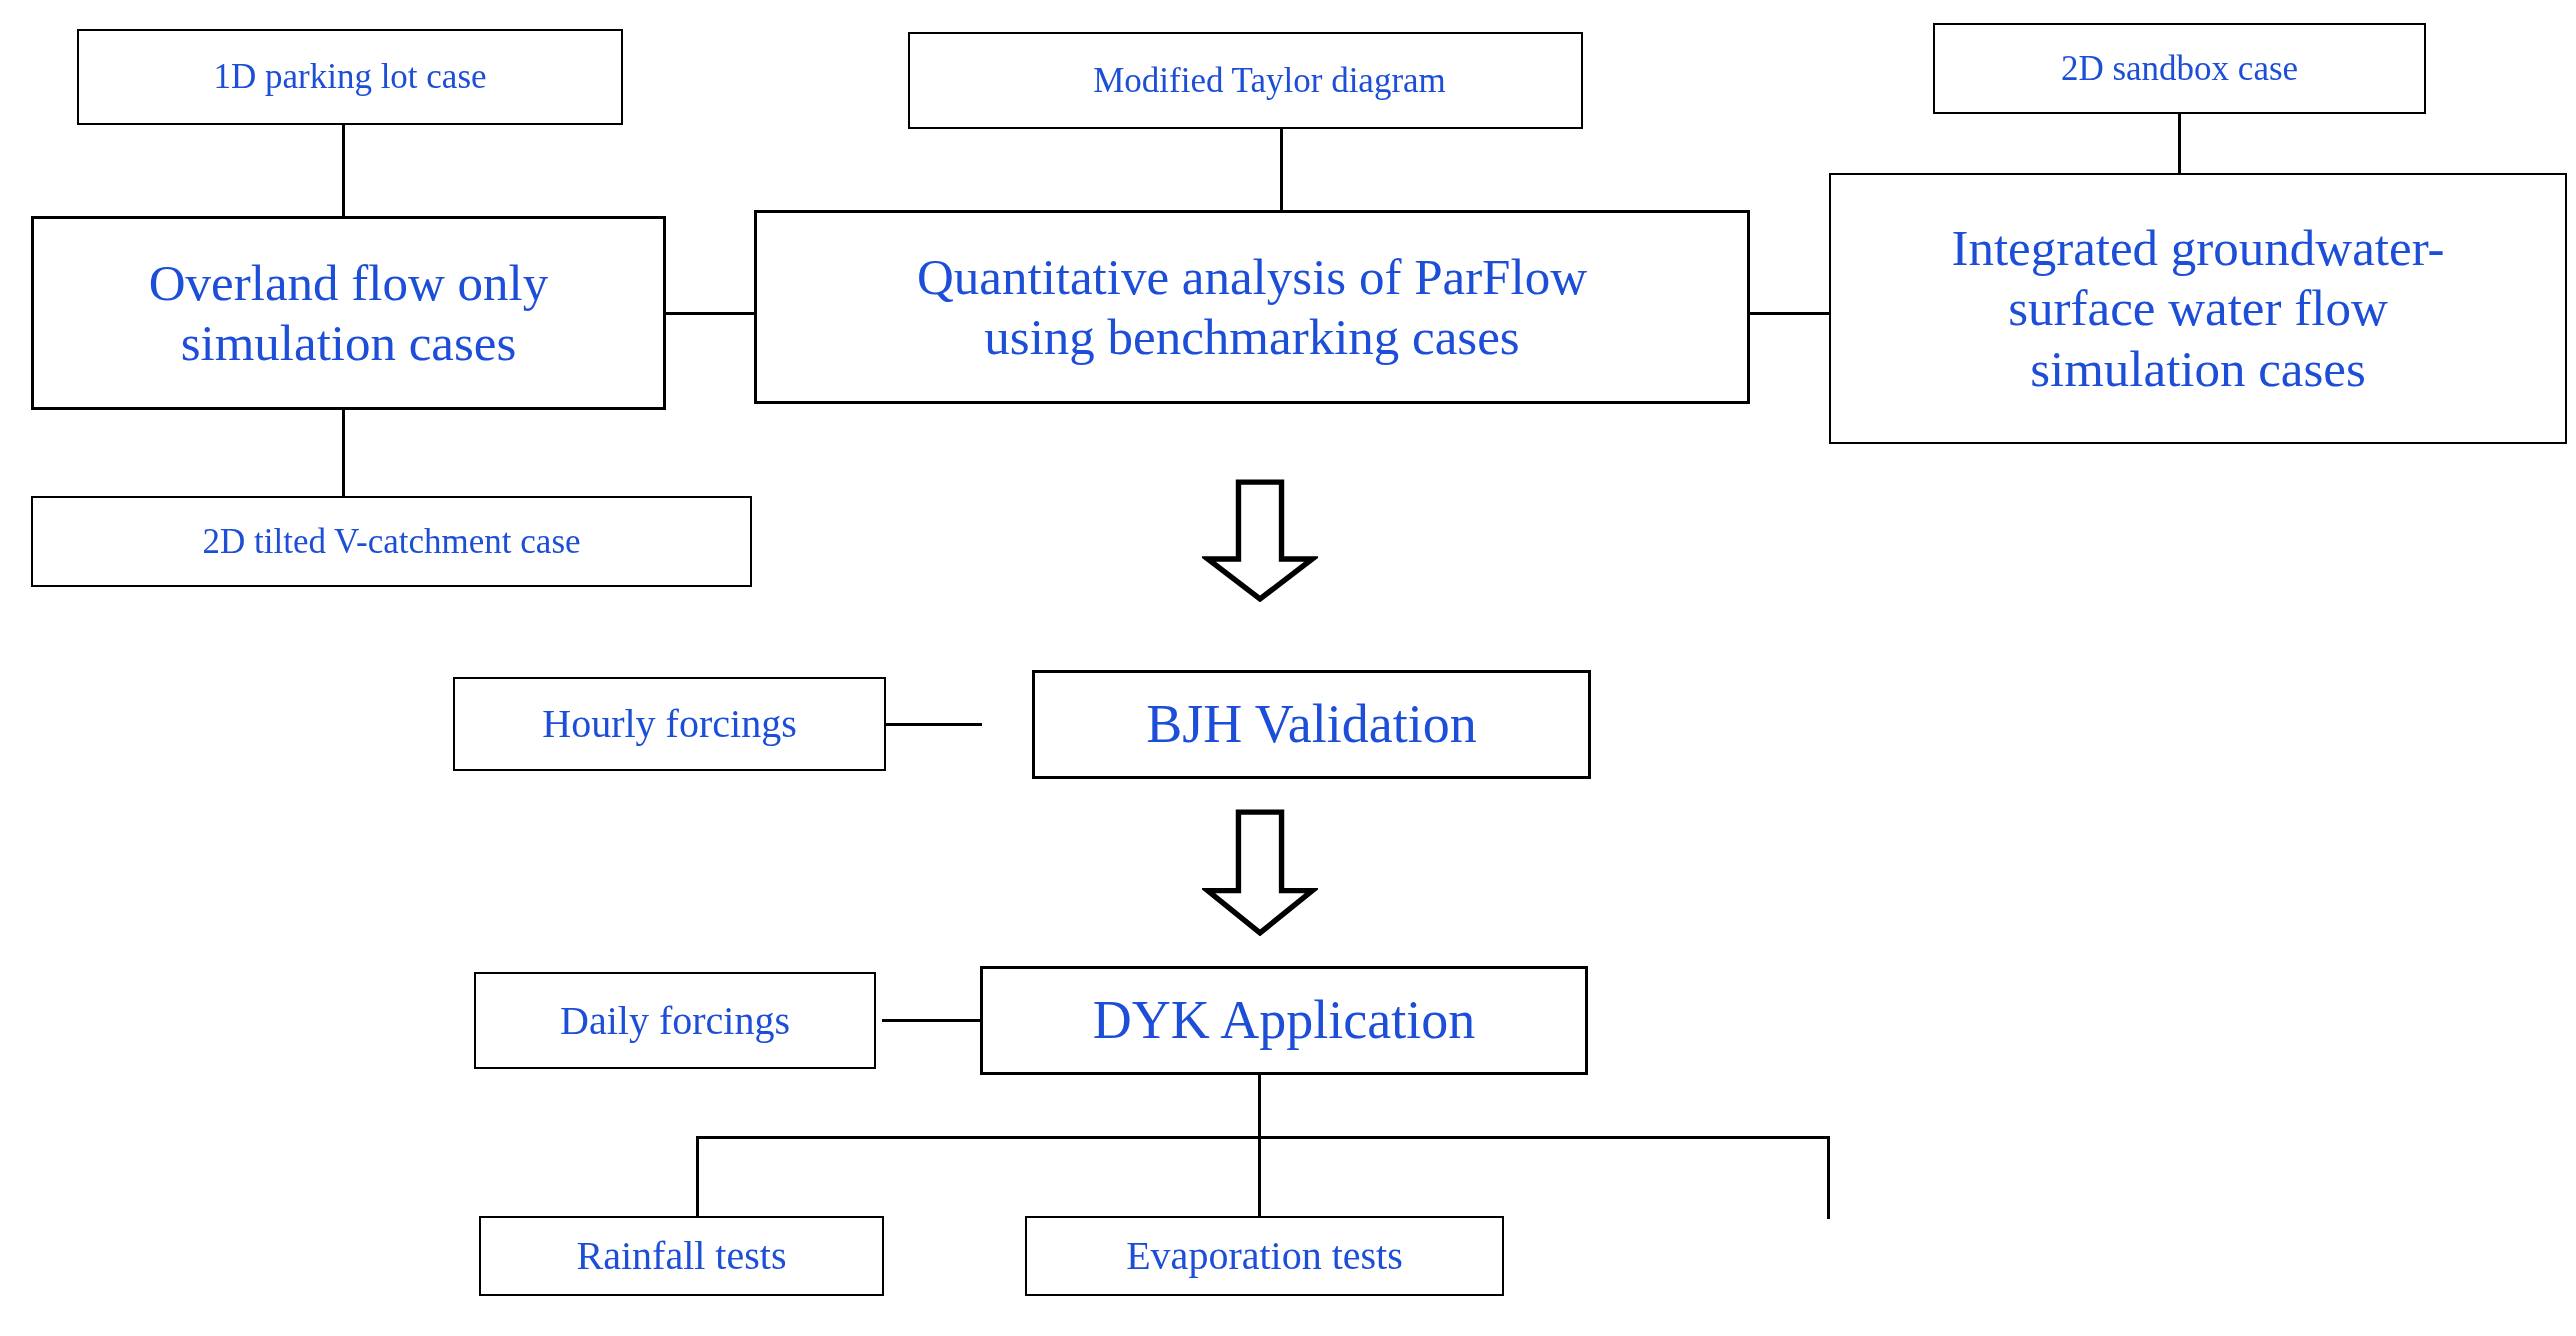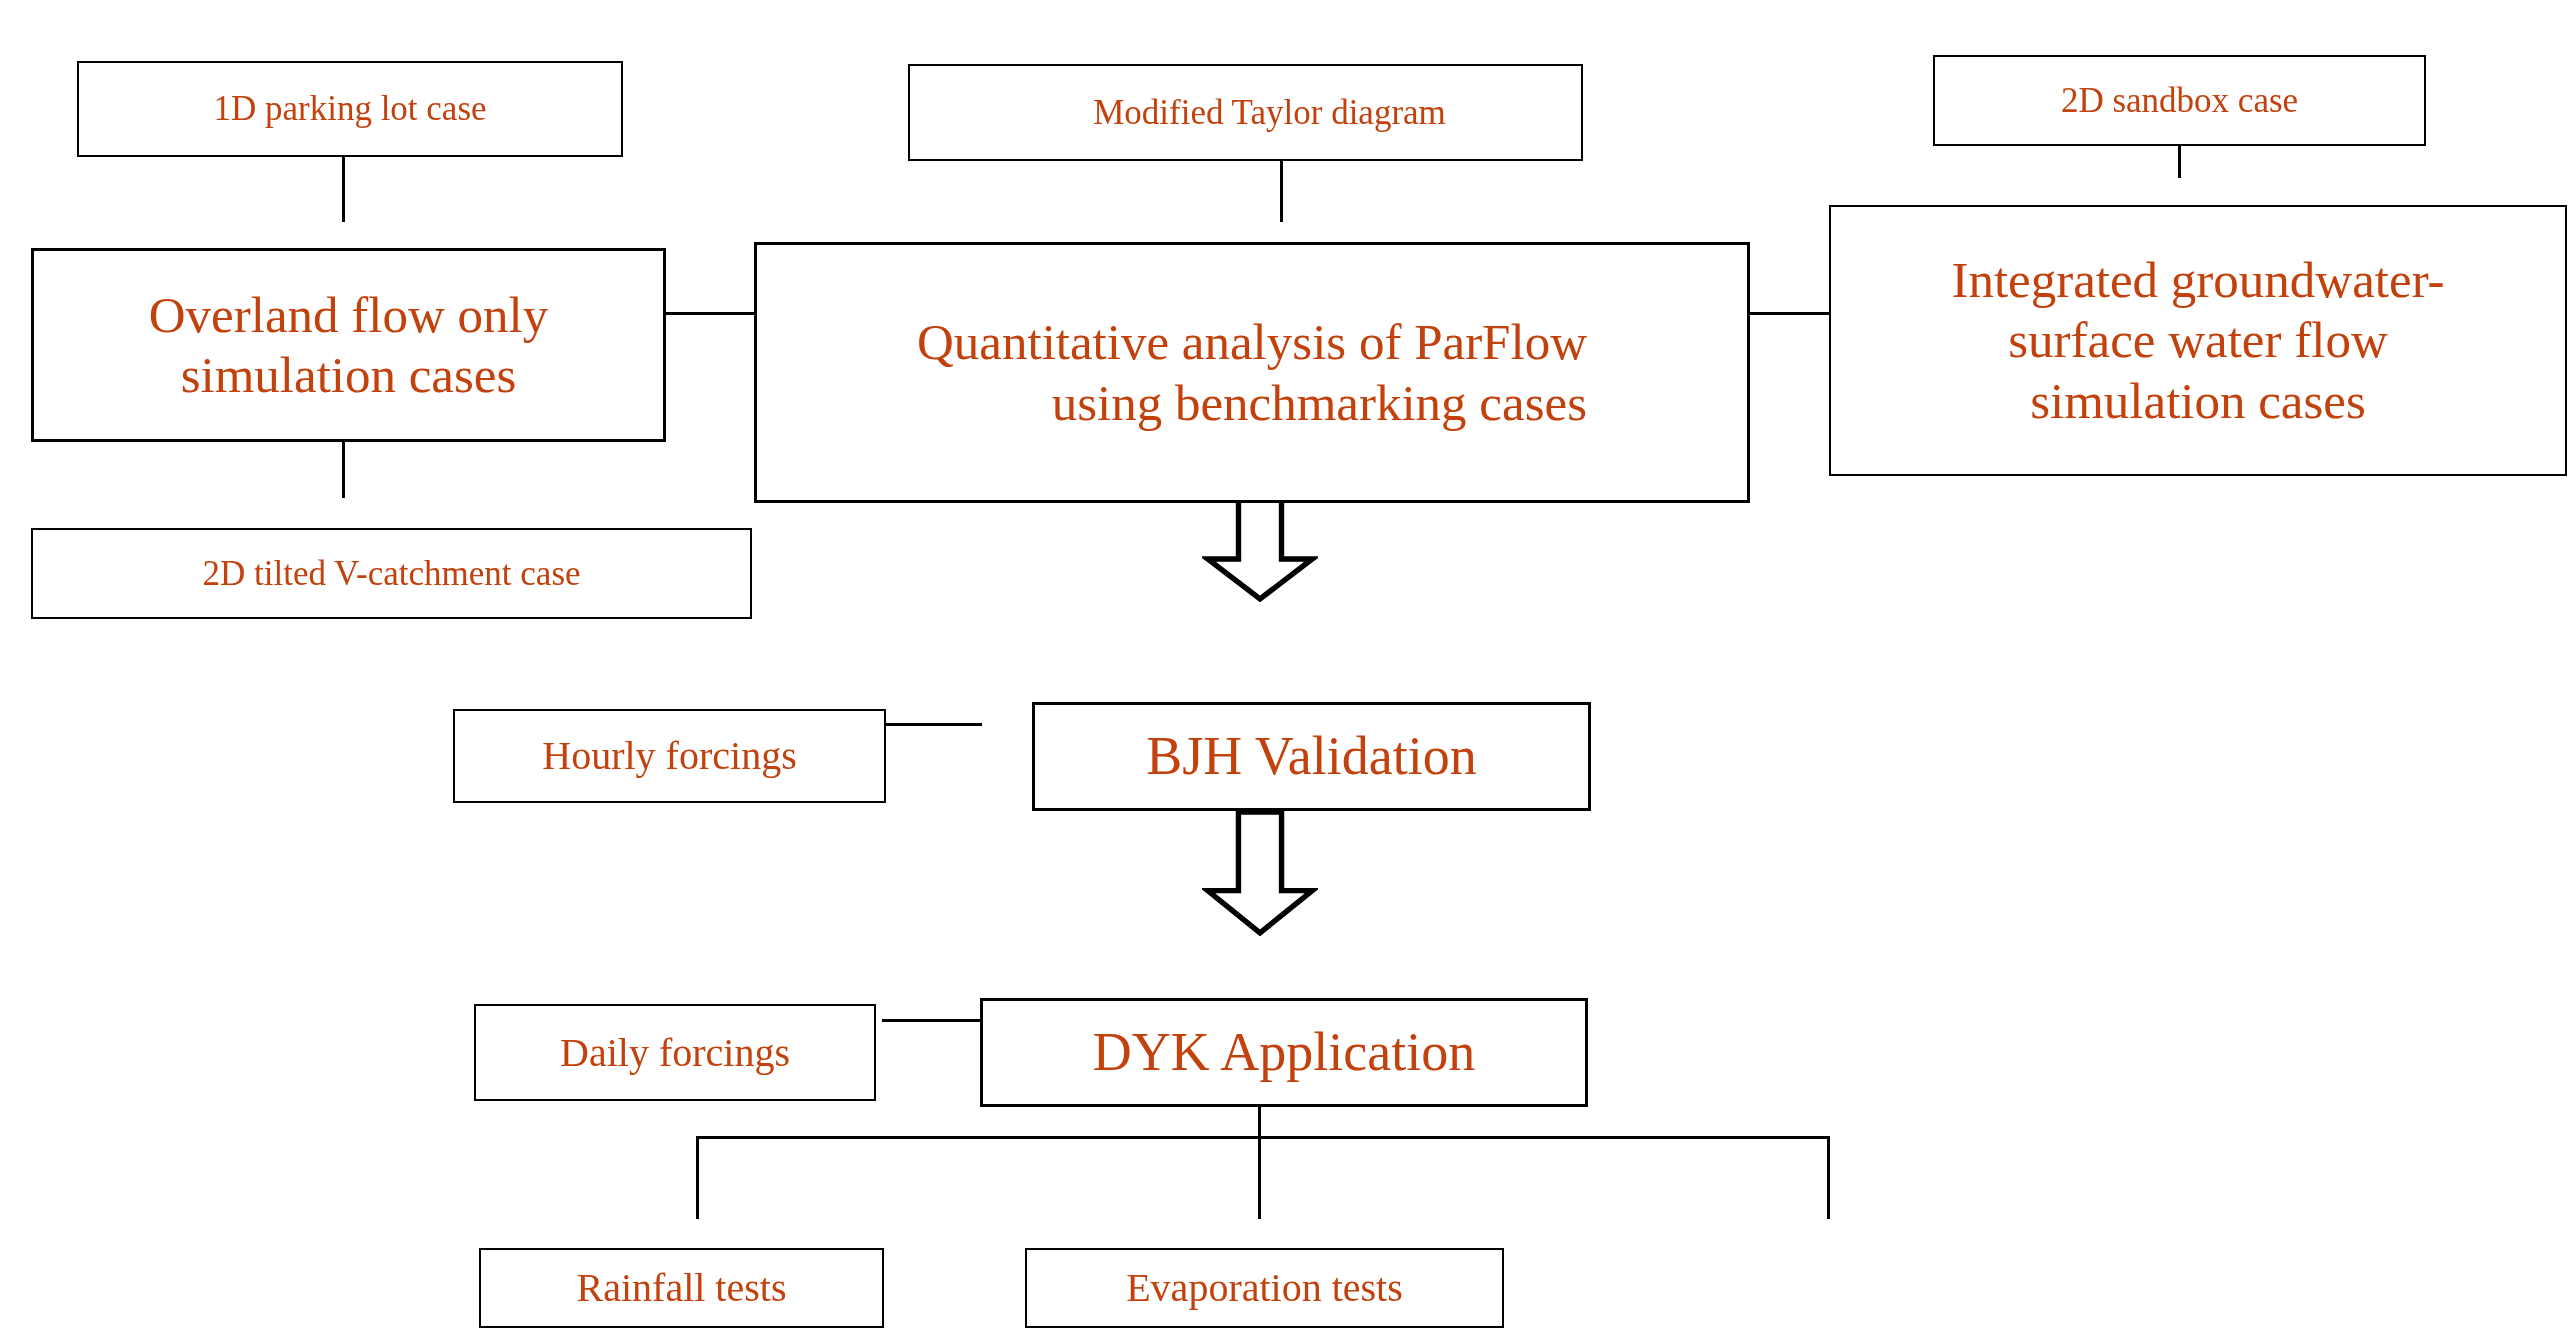--- a/index.html
+++ b/index.html
@@ -17,24 +17,23 @@
   }
   .node {
     position: absolute;
     box-sizing: border-box;
     border: 2.3px solid #000000;
     background: #ffffff;
     display: flex;
     align-items: center;
     justify-content: center;
     text-align: center;
-    color: #c2410c;
+    color: #1d4ed8;
     line-height: 1.18;
     z-index: 3;
-    margin-top: 32px;
   }
   .node.heavy {
     border-width: 3.9px;
   }
   .node .label {
     display: block;
     padding: 0 7.7px;
     white-space: pre-line;
   }
   .t-sm  { font-size: 35px; }
@@ -105,21 +104,21 @@
 
   <div class="node t-sm" style="left:1933px; top:23px; width:493px; height:91px;">
     <span class="label">2D sandbox case</span>
   </div>
 
   <div class="node heavy t-lg" style="left:31px; top:216px; width:635px; height:194px;">
     <span class="label">Overland flow only
 simulation cases</span>
   </div>
 
-  <div class="node heavy t-lg" style="left:754px; top:210px; width:996px; height:261px;text-align:right;">
+  <div class="node heavy t-lg" style="left:754px; top:210px; width:996px; height:194px;">
     <span class="label">Quantitative analysis of ParFlow
 using benchmarking cases</span>
   </div>
 
   <div class="node t-lg" style="left:1829px; top:173px; width:738px; height:271px;">
     <span class="label">Integrated groundwater-
 surface water flow
 simulation cases</span>
   </div>
 

